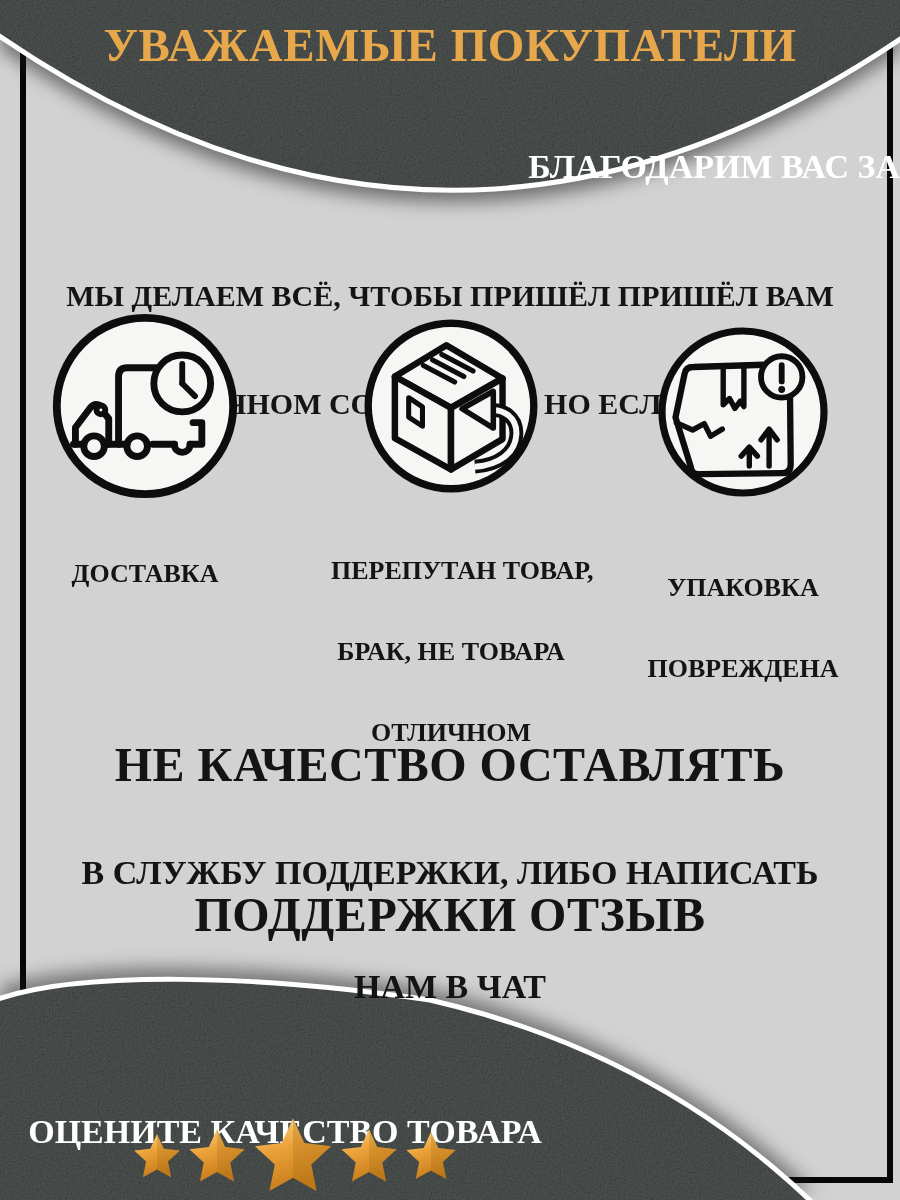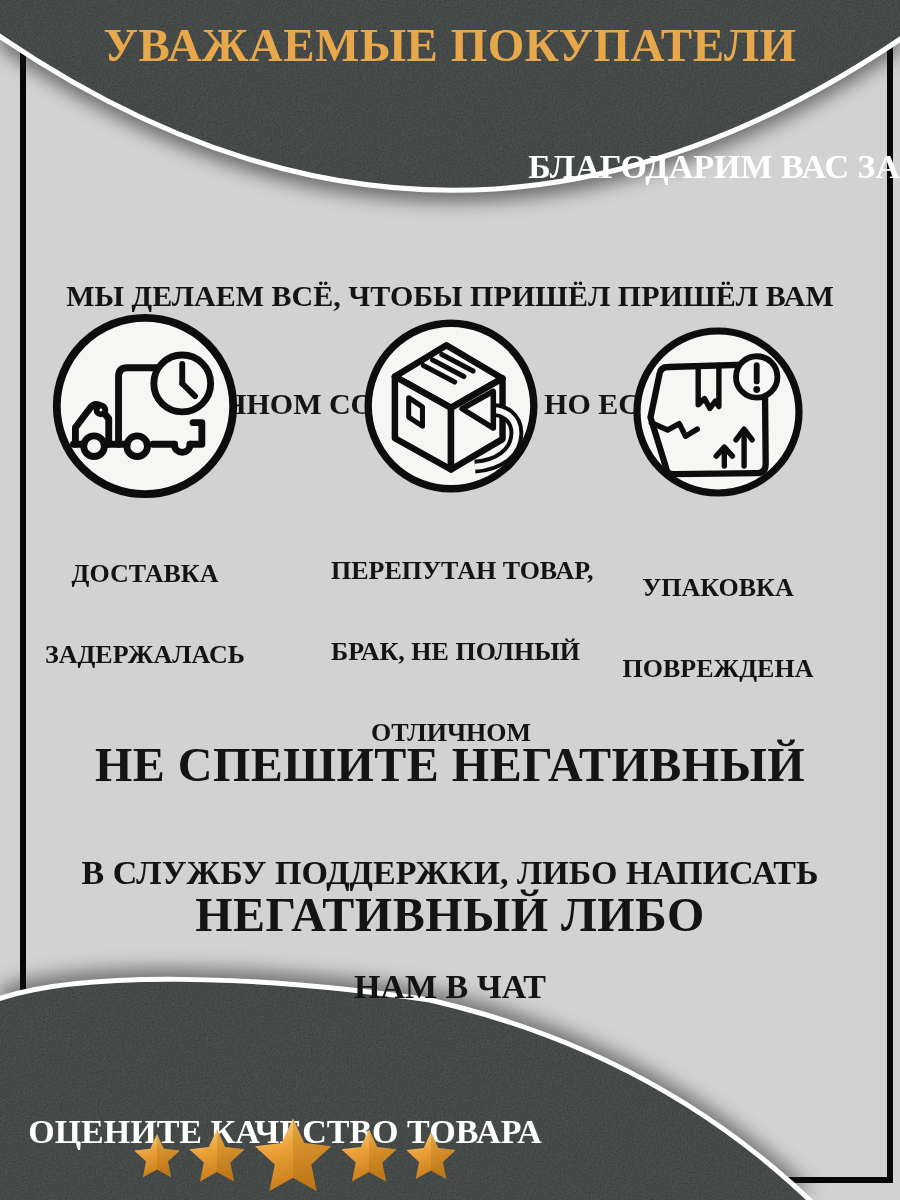--- a/index.html
+++ b/index.html
@@ -21,21 +21,21 @@
   .header-sub{top:74px;font-size:34px;line-height:37px;color:var(--white);text-align:right;}
   .intro{top:206px;font-size:30px;line-height:36px;}
   .warning{top:640px;font-size:48px;line-height:50px;letter-spacing:.5px;}
   .support{top:778px;font-size:34px;line-height:38px;}
   .footer-text{top:1032px;width:570px;font-size:34px;line-height:40px;color:var(--white);}
   .issue-col{position:absolute;width:240px;text-align:center;z-index:5;}
   .issue-col svg{display:block;margin:0 auto;}
   .issue-label{font-weight:700;font-size:26px;line-height:27px;color:var(--ink);white-space:pre;}
   .col-1{left:25px;top:308px;}
   .col-2{left:331px;top:314px;}
-  .col-3{left:598px;top:322px;}
+  .col-3{left:623px;top:322px;}
   .lbl-1{margin-top:2px;text-align:center;} .lbl-2{margin-top:5px;} .lbl-3{margin-top:18px;}
   .stars{position:absolute;left:45px;top:1112px;width:500px;height:90px;z-index:5;
          display:flex;justify-content:center;align-items:center;gap:7px;}
   .defs-holder{position:absolute;width:0;height:0;overflow:hidden;}
 </style>
 </head>
 <body>
 
 <svg class="defs-holder">
   <defs>
@@ -94,21 +94,20 @@
       <circle cx="48" cy="141" r="10.5" fill="#f6f6f4" stroke="#0d0d0d" stroke-width="7"></circle>
       <circle cx="92" cy="141" r="10.5" fill="#f6f6f4" stroke="#0d0d0d" stroke-width="7"></circle>
       <circle cx="138" cy="77" r="29" fill="#f6f6f4" stroke="#0d0d0d" stroke-width="7"></circle>
       <g fill="none" stroke="#0d0d0d" stroke-width="6" stroke-linecap="round">
         <path d="M138,77 V57"></path>
           <path d="M138,77 L151,90"></path>
       </g>
     </svg>
     <div class="issue-label lbl-1">
       <div>ДОСТАВКА</div>
-      <div>ЗАДЕРЖАЛАСЬ</div>
     </div>
   </div>
 
   <div class="issue-col col-2">
     <svg width="184" height="184" viewBox="0 0 200 200">
       <circle cx="100" cy="100" r="90" fill="#f6f6f4" stroke="#0d0d0d" stroke-width="8"></circle>
       <g fill="#f6f6f4" stroke="#0d0d0d" stroke-width="7" stroke-linejoin="round">
         <path d="M95,34 L156,70 L100,102 L39,68 Z"></path>
         <path d="M39,68 L39,135 L100,169 L100,102 Z"></path>
         <path d="M156,70 L156,136 L100,169 L100,102 Z"></path>
@@ -118,21 +117,21 @@
           <path d="M80,50 L114,68"></path>
           <path d="M70,56 L104,74"></path>
         <path d="M54,91 L69,101 L69,122 L54,112 Z" stroke-linejoin="round"></path>
       </g>
       <path d="M136,106 C158,100 172,114 171,131 C170,151 152,164 126,166" fill="none" stroke="#0d0d0d" stroke-width="15"></path>
       <path d="M136,106 C158,100 172,114 171,131 C170,151 152,164 126,166" fill="none" stroke="#f6f6f4" stroke-width="6.5"></path>
       <polygon points="112,103 146,84 146,124" fill="#f6f6f4" stroke="#0d0d0d" stroke-width="6" stroke-linejoin="round"></polygon>
     </svg>
     <div class="issue-label lbl-2">
       <div>ПЕРЕПУТАН ТОВАР,</div>
-      <div>БРАК, НЕ ПОЛНЫЙ</div>
+      <div>БРАК, НЕ ТОВАРА</div>
       <div>ОТЛИЧНОМ</div>
     </div>
   </div>
 
   <div class="issue-col col-3">
     <svg width="180" height="180" viewBox="0 0 200 200">
       <circle cx="100" cy="100" r="90" fill="#f6f6f4" stroke="#0d0d0d" stroke-width="8"></circle>
       <path d="M45,50 L140,47 Q152,46 152,56 L153,158 Q153,168 143,168 L52,169 Q43,170 42,161 L25,106 L35,58 Q36,50 45,50 Z" fill="#f6f6f4" stroke="#0d0d0d" stroke-width="7" stroke-linejoin="round"></path>
       <g fill="none" stroke="#0d0d0d" stroke-width="6" stroke-linecap="round" stroke-linejoin="round">
         <path d="M78,49 L78,92 L85,85 L91,96 L97,88 L101,94 L101,48"></path>
@@ -146,22 +145,22 @@
       <path d="M143,48 V66" fill="none" stroke="#0d0d0d" stroke-width="6.5" stroke-linecap="round"></path>
       <circle cx="143" cy="75" r="3.8" fill="#0d0d0d"></circle>
     </svg>
     <div class="issue-label lbl-3">
       <div>УПАКОВКА</div>
       <div>ПОВРЕЖДЕНА</div>
     </div>
   </div>
 
   <div class="txt warning">
-    <div>НЕ СПЕШИТЕ НЕГАТИВНЫЙ</div>
-    <div>НЕГАТИВНЫЙ ЛИБО</div>
+    <div>НЕ КАЧЕСТВО ОСТАВЛЯТЬ</div>
+    <div>ПОДДЕРЖКИ ОТЗЫВ</div>
   </div>
 
   <div class="txt support">
     <div>В СЛУЖБУ ПОДДЕРЖКИ, ЛИБО НАПИСАТЬ</div>
     <div>НАМ В ЧАТ</div>
   </div>
 
   <div class="txt footer-text">
     <div>ОЦЕНИТЕ КАЧЕСТВО ТОВАРА</div>
     

